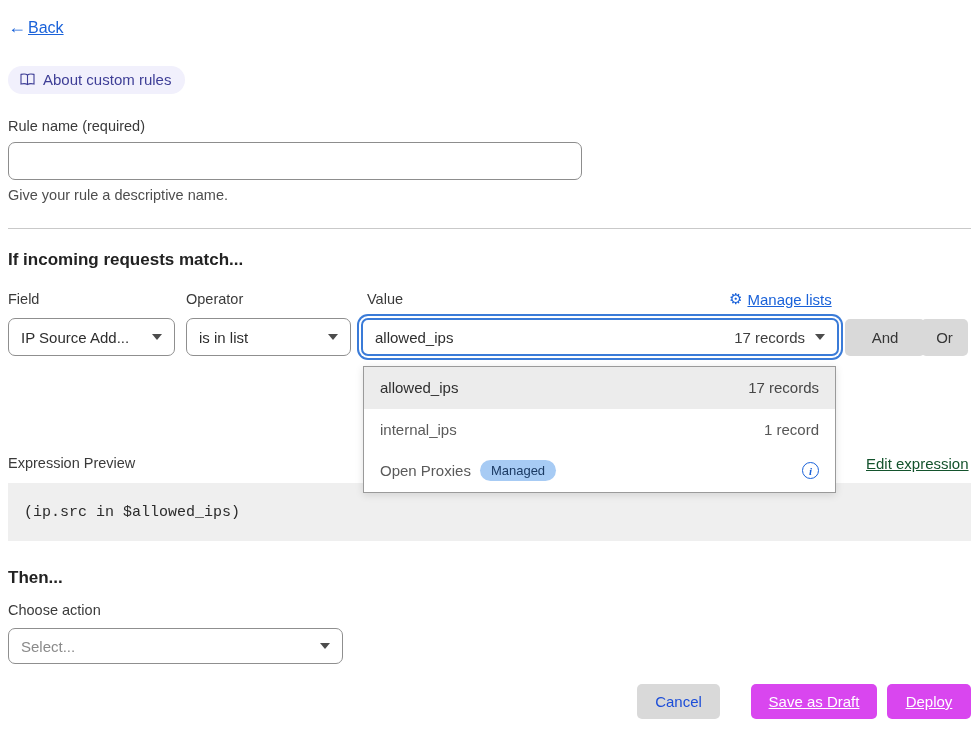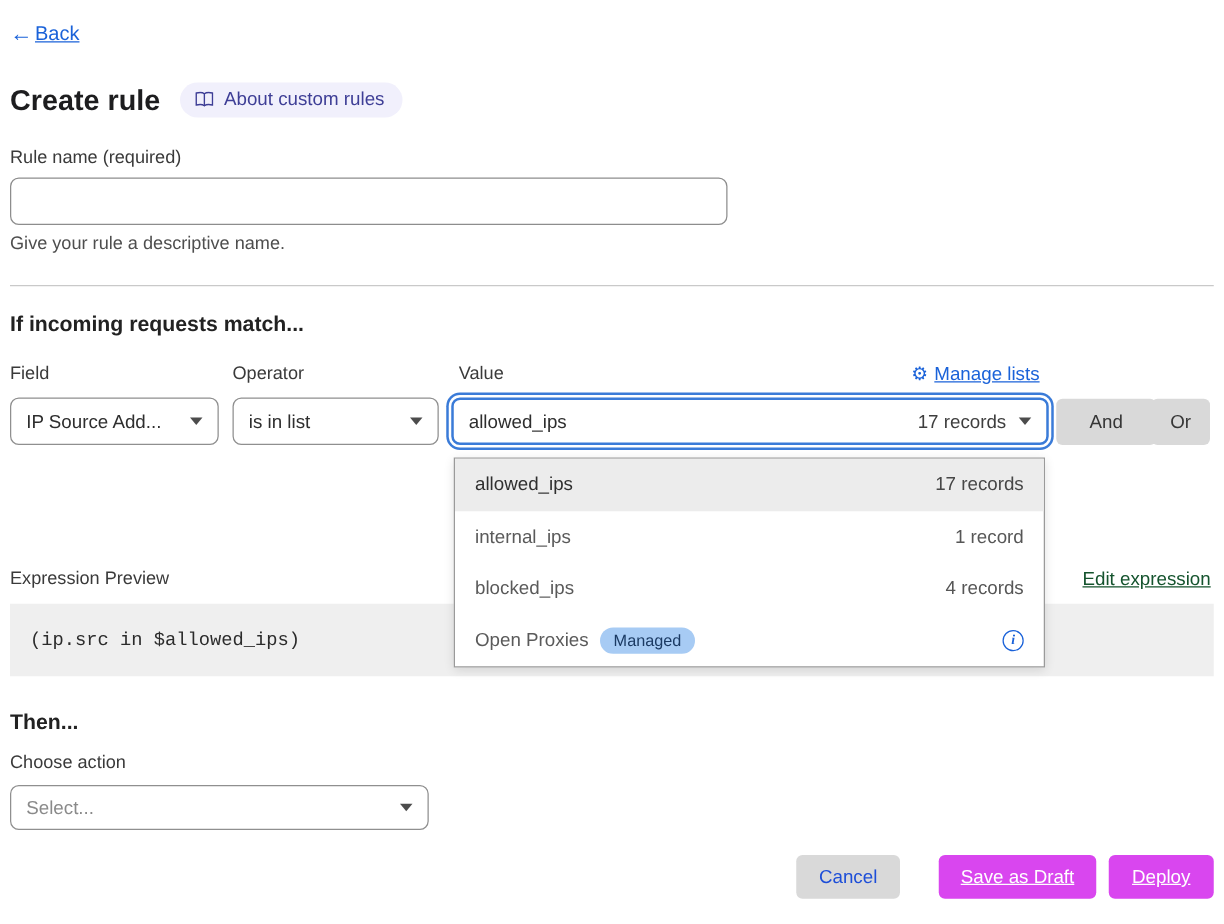--- a/index.html
+++ b/index.html
@@ -140,21 +140,20 @@
 </style>
 </head>
 <body>
 
 <a class="abs back-link">
   <span class="arrow">←</span>
     <span class="back-text">Back</span>
 </a>
 
 <div class="abs title-row">
-  <h1 class="page-title">Create rule</h1>
   <a class="about-badge">
     <span class="book-icon">
       <svg width="15" height="13" viewBox="0 0 15 13" fill="none" stroke="#3e3e96" stroke-width="1.1">
         <path d="M7.5 2 C6 0.8 3.5 0.8 1 1.4 L1 11 C3.5 10.4 6 10.4 7.5 11.6 C9 10.4 11.5 10.4 14 11 L14 1.4 C11.5 0.8 9 0.8 7.5 2 Z"></path>
         <line x1="7.5" y1="2" x2="7.5" y2="11.6"></line>
       </svg>
     </span>
     <span>About custom rules</span>
   </a>
 </div>
@@ -198,24 +197,20 @@
 <div class="abs list-dropdown">
   <div class="list-item selected">
     <span class="item-name">allowed_ips</span>
     <span class="item-records">17 records</span>
   </div>
   <div class="list-item">
     <span class="item-name">internal_ips</span>
     <span class="item-records">1 record</span>
   </div>
   <div class="list-item">
-    <span class="item-name">blocked_ips</span>
-    <span class="item-records">4 records</span>
-  </div>
-  <div class="list-item">
     <span class="item-name">Open Proxies</span>
     <span class="managed-badge">Managed</span>
     <span class="info-icon">i</span>
   </div>
 </div>
 
 <div class="abs field-label" style="left:8px; top:455px;">Expression Preview</div>
 <a class="abs edit-expression">Edit expression</a>
 <div class="abs code-block">
   <span>(ip.src in $allowed_ips)</span>

